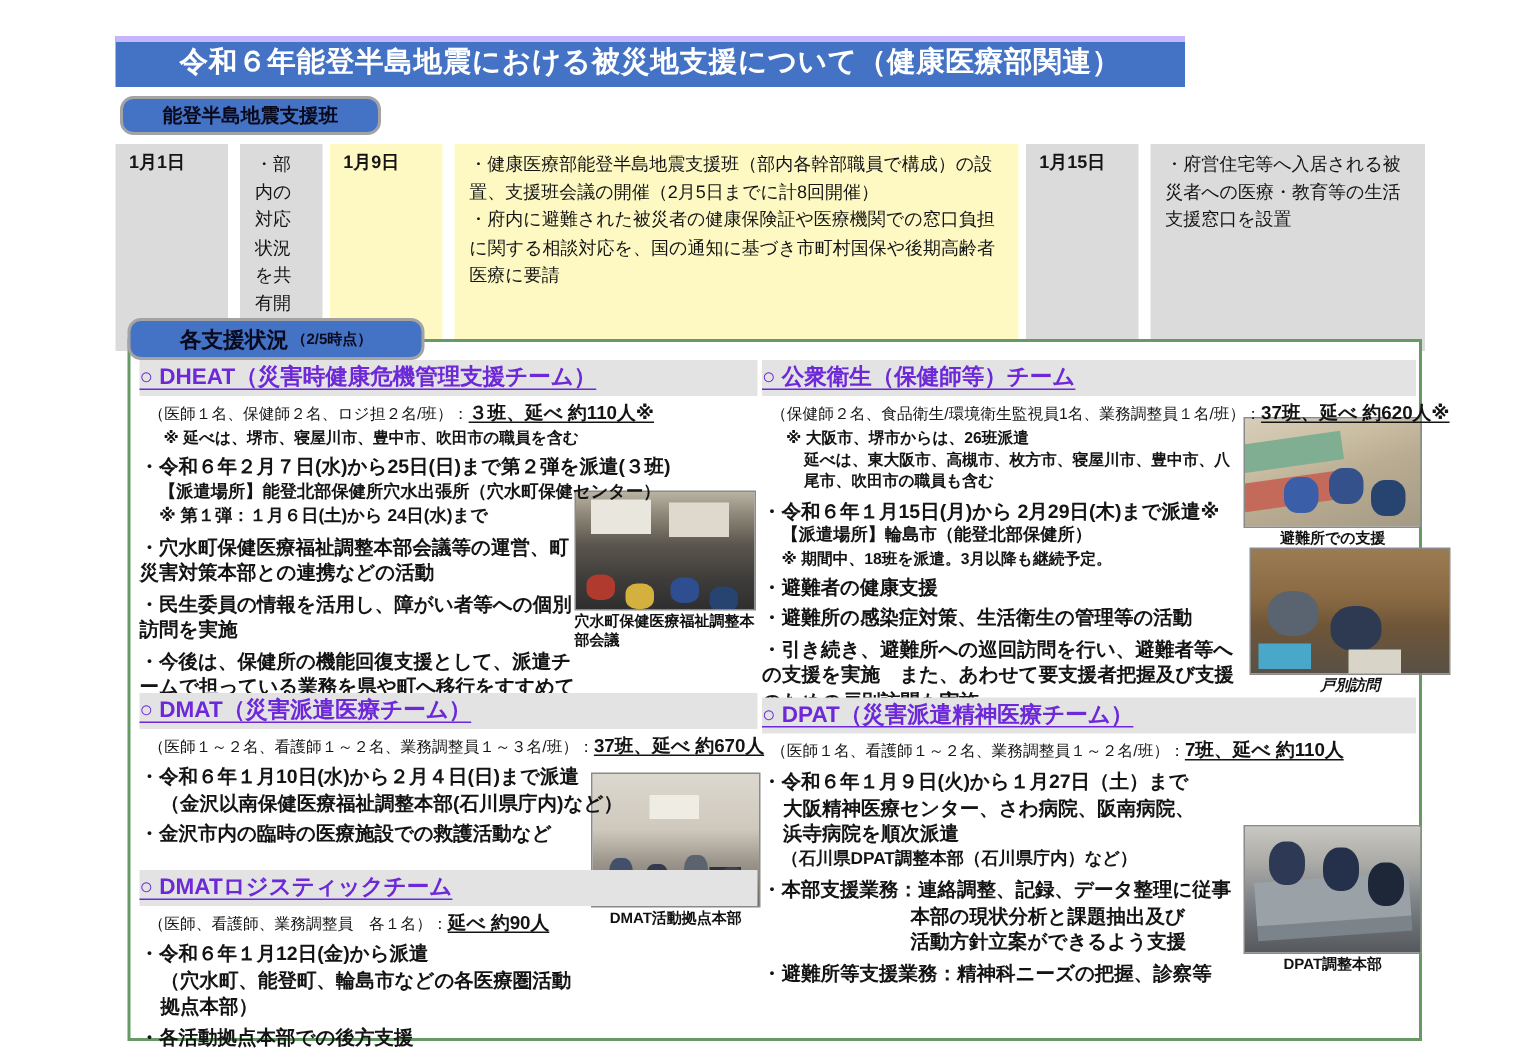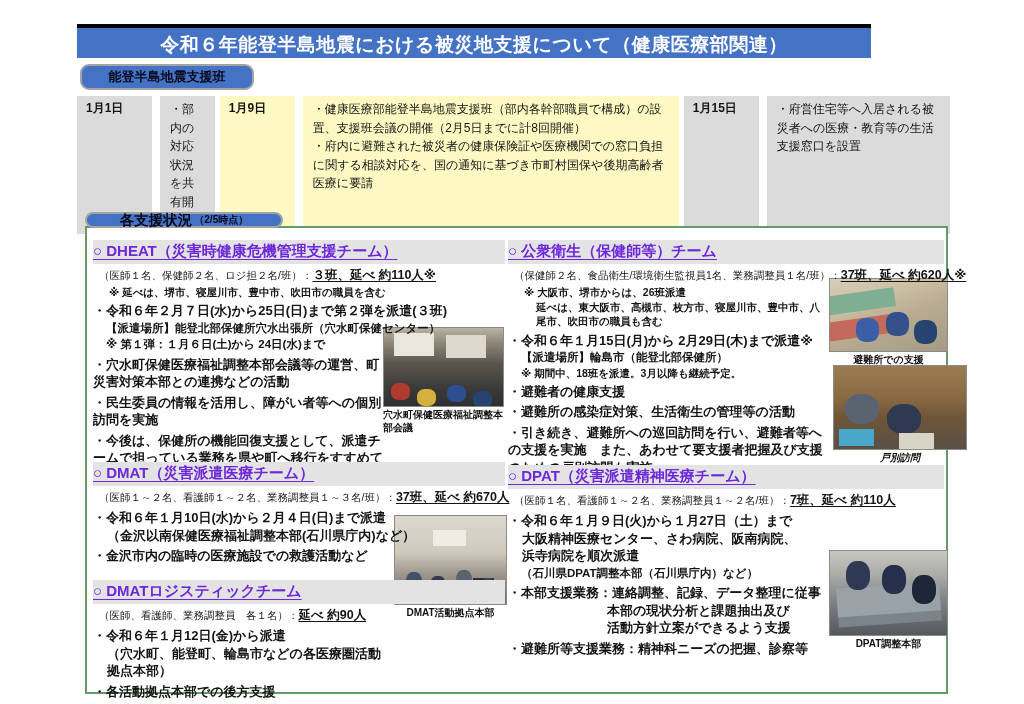--- a/index.html
+++ b/index.html
@@ -1,27 +1,27 @@
 <!DOCTYPE html>
 <html lang="ja"><head>
 <meta charset="utf-8">
 <style>
   html,body{margin:0;padding:0;background:#fff;}
   body{width:1024px;height:704px;font-family:"Liberation Sans","DejaVu Sans",sans-serif;color:#141414;}
   .stage{position:relative;width:1024px;height:704px;background:#ffffff;overflow:hidden;}
 
   
-  .title-bar{position:absolute;left:77px;top:24px;width:794px;height:34px;background:#4472C4;
-    border-top:4px solid #000000;box-sizing:border-box;display:flex;align-items:flex-end;justify-content:center;}
+  .title-bar{position:absolute;left:77px;top:24px;width:713px;height:34px;background:#4472C4;
+    border-top:4px solid #c4b5fd;box-sizing:border-box;display:flex;align-items:flex-start;justify-content:center;}
   .title-bar span{color:#fff;font-weight:bold;font-size:19px;letter-spacing:.5px;}
 
   .badge{position:absolute;background:#4472C4;border:2px solid #a3a3a3;border-radius:9px;
     box-sizing:border-box;display:flex;align-items:center;justify-content:center;font-weight:bold;color:#0a0a1e;}
   .badge-shienhan{left:80px;top:64px;width:174px;height:26px;font-size:13px;}
-  .badge-status{left:85px;top:212px;width:198px;height:16px;font-size:14.5px;z-index:3;}
+  .badge-status{left:85px;top:212px;width:198px;height:28px;font-size:14.5px;z-index:3;}
   .badge-status .small-note{font-size:10px;font-weight:bold;margin-left:2px;}
 
   
   .timeline{position:absolute;left:77px;top:96px;width:873px;display:flex;gap:5px;}
   .t-row{display:flex;gap:8px;}
   .t-date{flex:none;width:66px;padding:4px 0 4px 9px;font-weight:bold;font-size:12px;}
   .t-content{flex:1;padding:4px 10px;font-size:12px;line-height:1.55;}
   .t-content p{margin:0;}
   .bg-gray{background:#DBDBDB;}
   .bg-blue{background:#fef9c3;}

